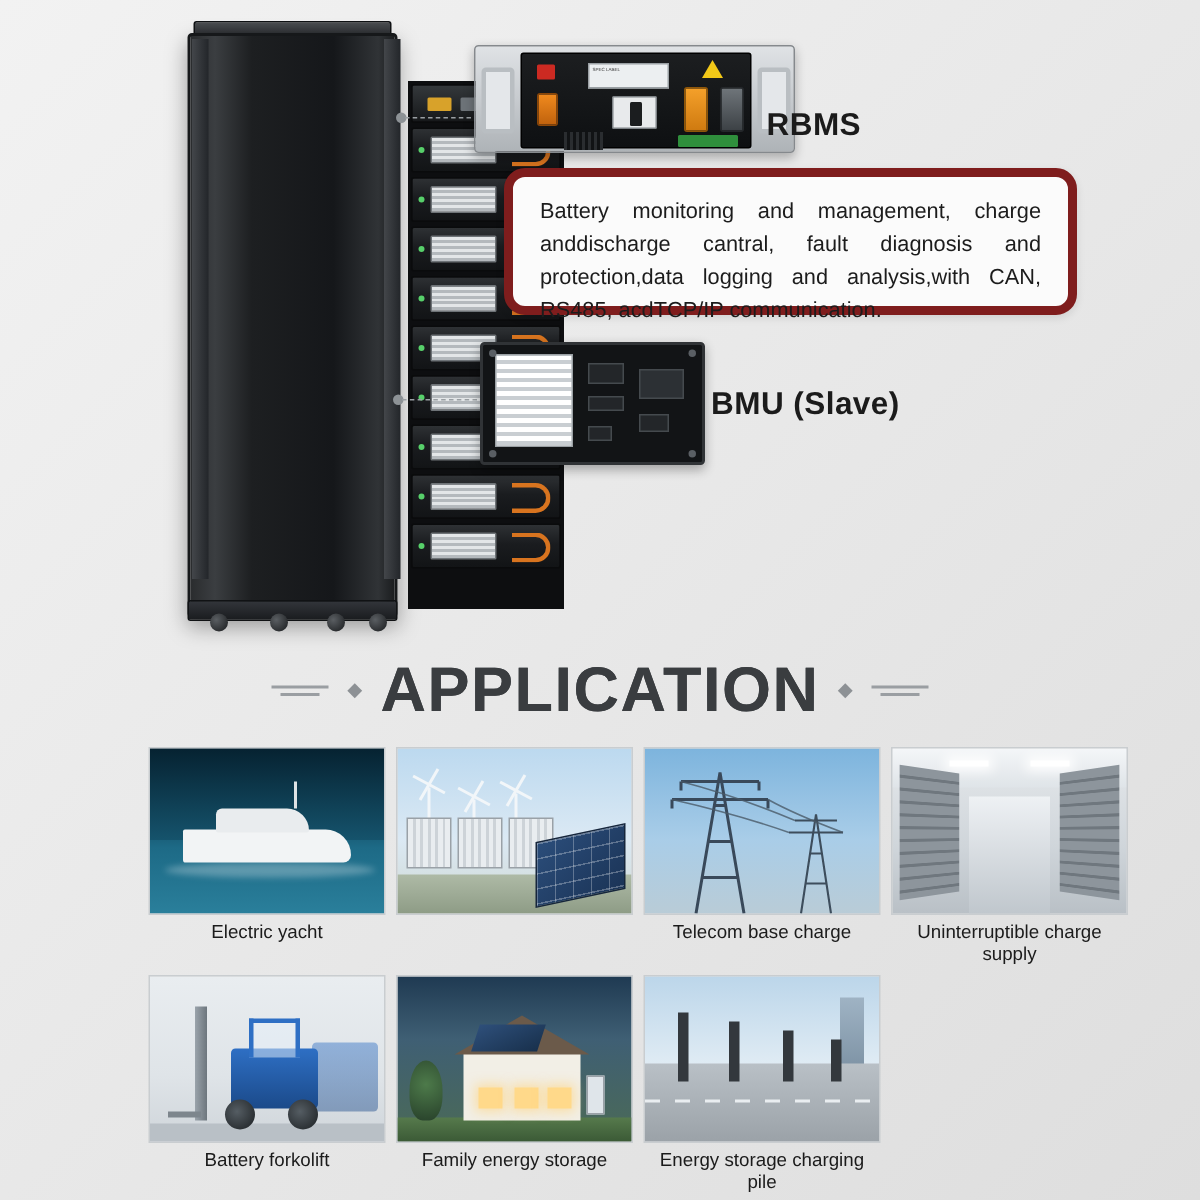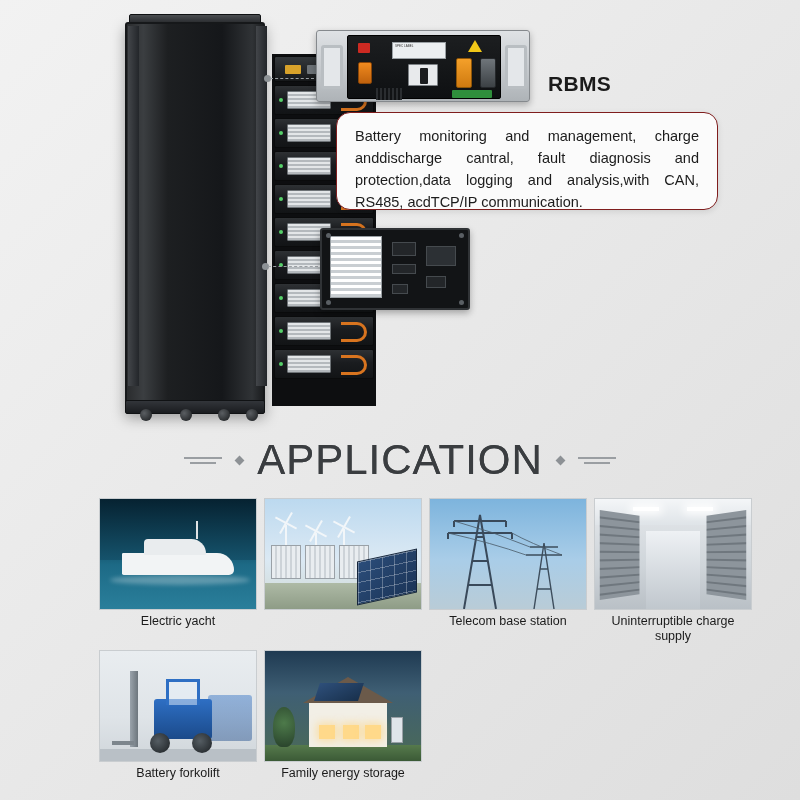--- a/index.html
+++ b/index.html
@@ -116,53 +116,53 @@
   .bmu-c4 { left: 104px; top: 46px; width: 20px; height: 12px; }
   .bmu-c5 { left: 70px; top: 54px; width: 16px; height: 10px; }
   .bmu-hole { position: absolute; width: 5px; height: 5px; border-radius: 50%; background: #5a5f64; }
   .bmu-h1 { left: 4px; top: 3px; } .bmu-h2 { right: 4px; top: 3px; }
   .bmu-h3 { left: 4px; bottom: 3px; } .bmu-h4 { right: 4px; bottom: 3px; }
 
   
   .callout-title {
     position: absolute; font-size: 21px; font-weight: bold; color: #1b1b1b; letter-spacing: .3px;
   }
-  .rbms-title { left: 548px; top: 72px; }
+  .rbms-title { left: 511px; top: 72px; }
   .bmu-title { left: 474px; top: 258px; }
 
   
   .conn { position: absolute; height: 0; border-top: 1px dashed #9a9fa3; }
   .conn-1 { left: 270px; top: 78px; width: 44px; }
   .conn-2 { left: 268px; top: 266px; width: 50px; }
   .dot { position: absolute; width: 7px; height: 7px; border-radius: 50%; background: #8d9296; }
   .dot-1 { left: 264px; top: 75px; } .dot-2 { left: 262px; top: 263px; }
 
   
   .bubble {
     position: absolute;
     background: #fbfbfb;
-    border: 1px solid #7f1d1d;
+    border: 6px solid #7f1d1d;
     border-radius: 14px;
     box-shadow: 0 2px 6px rgba(0,0,0,.10);
     padding: 12px 18px;
     font-size: 14.5px;
     color: #1c1c1c;
     line-height: 22px;
     text-align: justify;
   }
   .bubble-1 { left: 336px; top: 112px; width: 382px; height: 98px; }
   .bubble-2 { left: 336px; top: 310px; width: 382px; height: 68px; }
 
   
   .app-heading {
     position: absolute; left: 0; top: 432px; width: 800px; height: 56px;
     display: flex; align-items: center; justify-content: center; gap: 14px;
   }
   .app-heading .word {
-    font-size: 42px; font-weight: normal; letter-spacing: 1px;
+    font-size: 42px; font-weight: bold; letter-spacing: 1px;
     background: linear-gradient(180deg,#5d6165 0%,#2b2e31 55%,#6a6e72 100%);
     -webkit-background-clip: text; background-clip: text; color: #3a3d40;
   }
   .deco { display: flex; flex-direction: column; gap: 3px; align-items: center; }
   .deco span { display: block; height: 2px; background: #9a9ea2; }
   .deco.left span:nth-child(1) { width: 38px; } .deco.left span:nth-child(2) { width: 26px; }
   .deco.right span:nth-child(1) { width: 38px; } .deco.right span:nth-child(2) { width: 26px; }
 
   
   .app-grid {
@@ -368,20 +368,21 @@
     <div class="bmu-chip bmu-c1"></div>
     <div class="bmu-chip bmu-c2"></div>
     <div class="bmu-chip bmu-c3"></div>
     <div class="bmu-chip bmu-c4"></div>
     <div class="bmu-chip bmu-c5"></div>
     <div class="bmu-hole bmu-h1"></div>
     <div class="bmu-hole bmu-h2"></div>
     <div class="bmu-hole bmu-h3"></div>
     <div class="bmu-hole bmu-h4"></div>
   </div>
+  <div class="callout-title bmu-title">BMU (Slave)</div>
 </div>
 
 <div class="app-heading">
   <span class="deco left">
     <span></span>
       <span></span>
   </span>
   <span class="diamond" style="width:7px;height:7px;background:#8d9195;transform:rotate(45deg);display:inline-block;"></span>
   <span class="word">APPLICATION</span>
   <span class="diamond" style="width:7px;height:7px;background:#8d9195;transform:rotate(45deg);display:inline-block;"></span>
@@ -436,21 +437,21 @@
         </g>
         <g stroke="#3d4d5c" stroke-width="1.4" fill="none">
           <path d="M104 110 L114 44 L124 110 M107 90 L121 90 M110 70 L118 70"></path>
           <path d="M96 56 L132 56 M100 48 L128 48"></path>
         </g>
         <g stroke="#4a5a68" stroke-width="1" fill="none" opacity=".8">
           <path d="M18 34 Q62 44 96 56 M82 34 Q100 44 132 56 M24 22 Q62 32 100 48"></path>
         </g>
       </svg>
     </div>
-    <div class="app-cap">Telecom base station</div>
+    <div class="app-cap">Telecom base charge</div>
   </div>
 
   <div class="app-card">
     <div class="app-img ups">
       <div class="ceil"></div>
         <div class="light l1"></div>
         <div class="light l2"></div>
       <div class="rackL"></div>
         <div class="rackR"></div>
         <div class="aisle"></div>
@@ -480,14 +481,27 @@
         <div class="roof"></div>
         <div class="pv"></div>
       <div class="win win1"></div>
         <div class="win win2"></div>
         <div class="win win3"></div>
       <div class="battery"></div>
     </div>
     <div class="app-cap">Family energy storage</div>
   </div>
 
+  <div class="app-card">
+    <div class="app-img pile">
+      <div class="sky"></div>
+        <div class="bld"></div>
+      <div class="road"></div>
+        <div class="line"></div>
+      <div class="post p1"></div>
+        <div class="post p2"></div>
+        <div class="post p3"></div>
+        <div class="post p4"></div>
+    </div>
+    <div class="app-cap">Energy storage charging pile</div>
+  </div>
 
 </div>
 
 </body></html>

